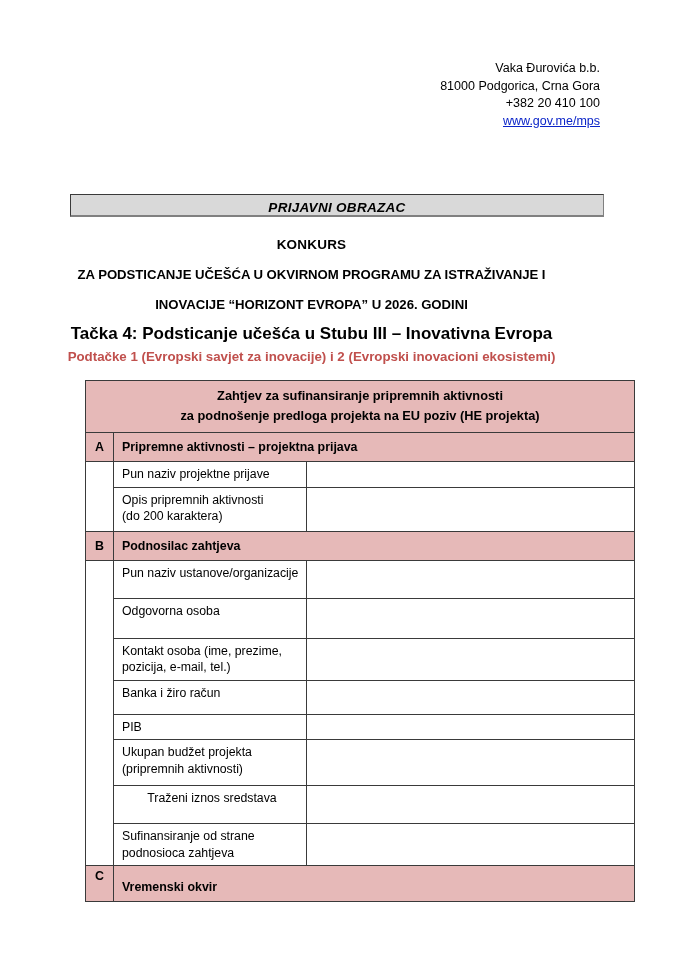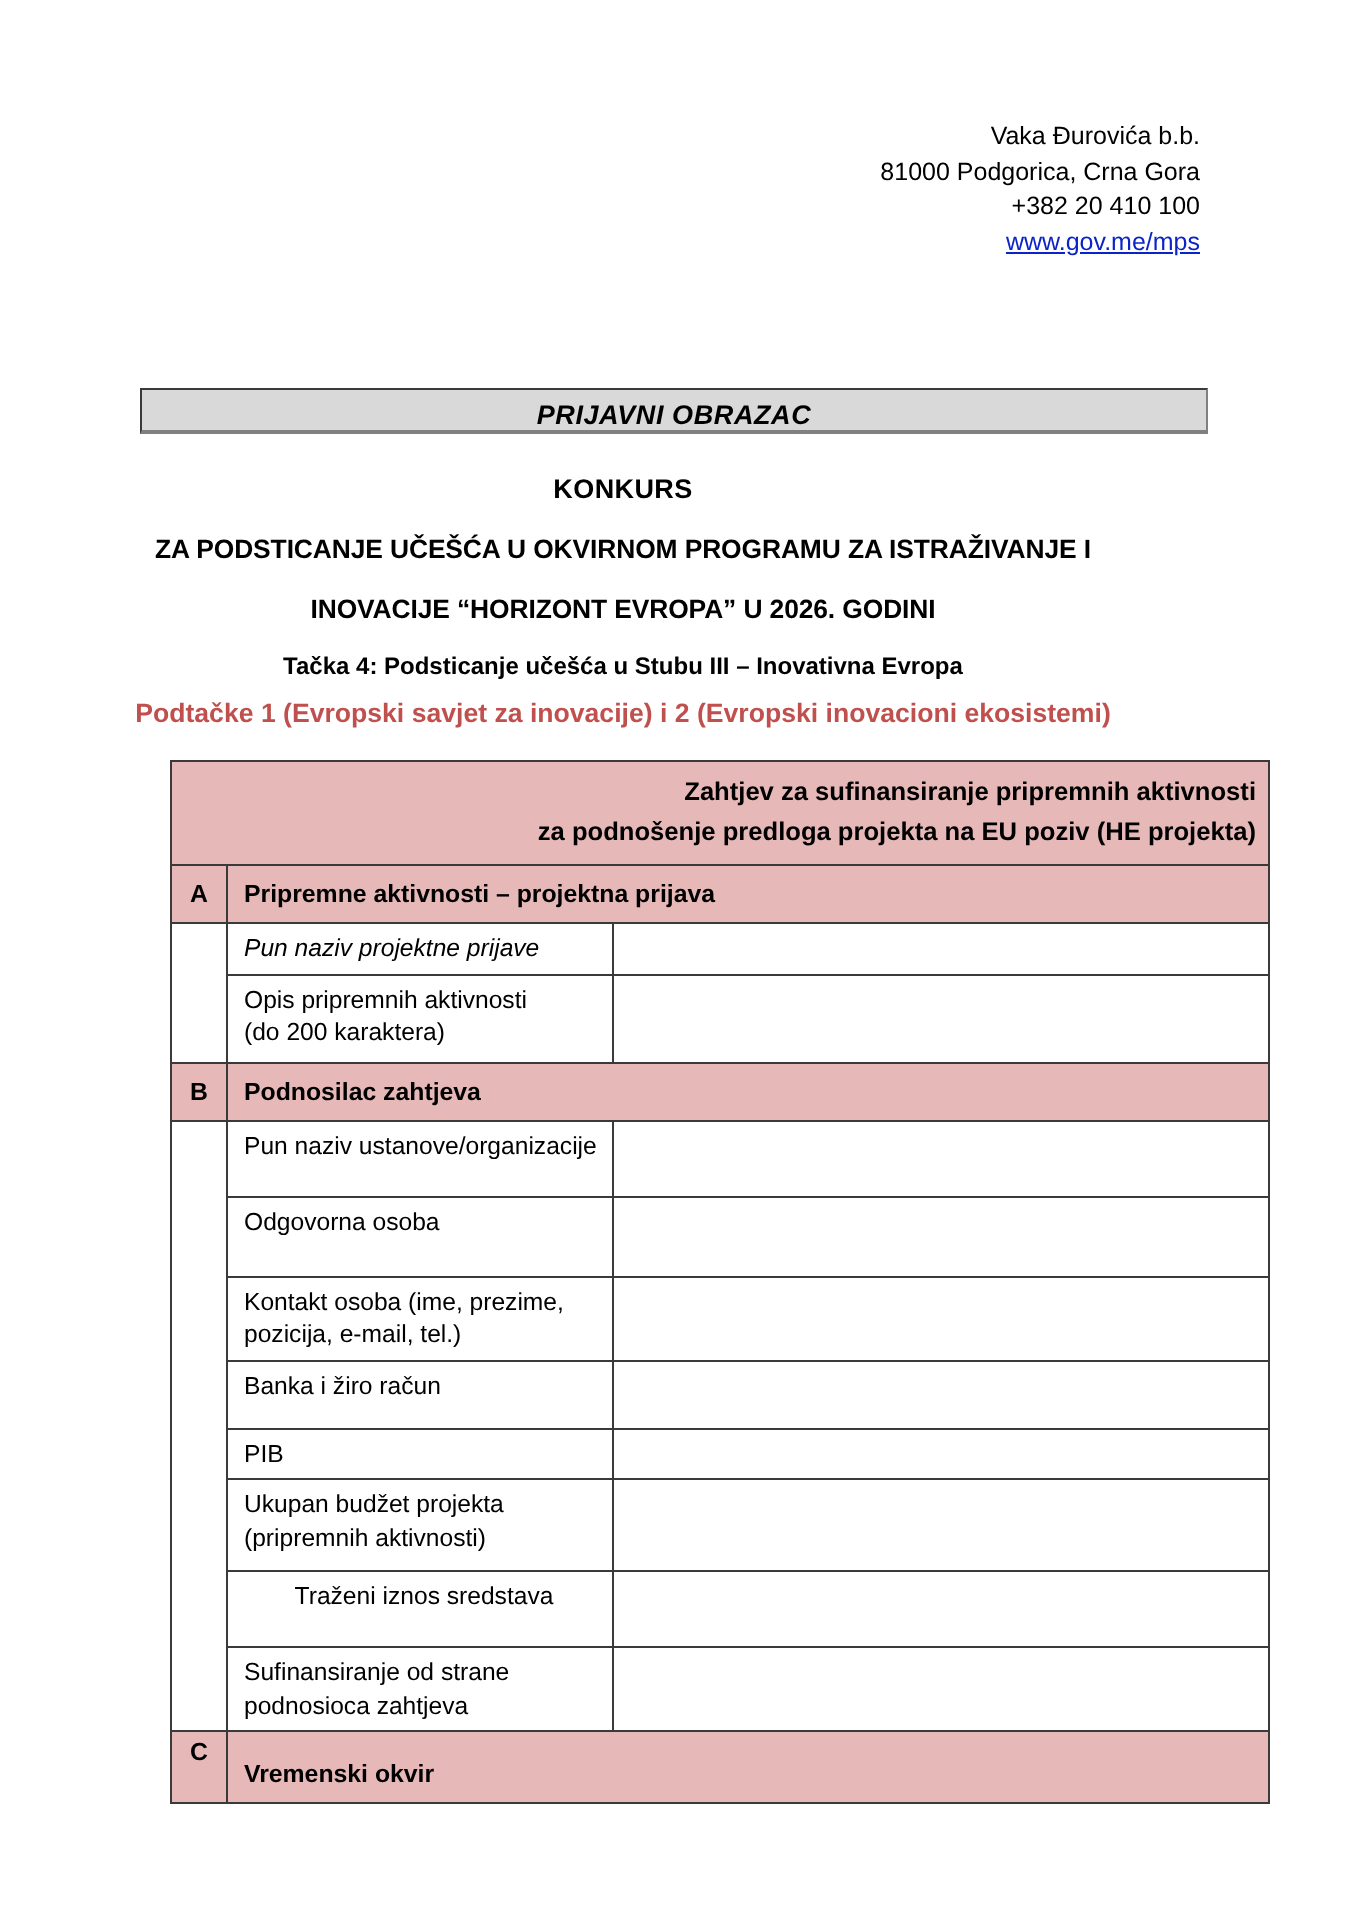--- a/index.html
+++ b/index.html
@@ -83,21 +83,21 @@
     letter-spacing: 0.2px;
   }
   .h-main {
     font-size: 13.2px;
     font-weight: bold;
     line-height: 19px;
     margin-top: 11px;
     letter-spacing: -0.05px;
   }
   .h-tacka {
-    font-size: 12px;
+    font-size: 17px;
     font-weight: bold;
     line-height: 19px;
     margin-top: 10px;
   }
   .h-podtacke {
     font-size: 13.3px;
     font-weight: bold;
     line-height: 19px;
     margin-top: 4px;
     color: #c0504d;
@@ -120,21 +120,21 @@
     box-sizing: border-box;
   }
 
   .col-letter { width: 28px; }
   .col-label  { width: 193px; }
   .col-value  { width: 328px; }
 
   
   .tbl-head td {
     background: #e6b9b8;
-    text-align: right;
+    text-align: center;
     font-weight: bold;
     font-size: 12.8px;
     line-height: 20px;
     padding: 5px 6px 6px 6px;
     border-bottom: 1px solid #3a3a3a;
   }
   .tbl-head .hl { display: block; }
 
   
   .section-row td {
@@ -208,21 +208,21 @@
       <tr class="tbl-head">
         <td colspan="3">
           <span class="hl">Zahtjev za sufinansiranje pripremnih aktivnosti</span>
           <span class="hl">za podnošenje predloga projekta na EU poziv (HE projekta)</span>
         </td>
       </tr>
     <tr class="section-row">
           <td class="cell-letter">A</td>
           <td class="cell-title" colspan="2">Pripremne aktivnosti – projektna prijava</td>
         </tr>
-        <tr class="data-row" style="height: 20px; font-style: italic;">
+        <tr class="data-row" style="height: 20px;">
           <td class="cell-letter nb-top nb-bot"></td>
           <td class="cell-label">
             <div>Pun naziv projektne prijave</div>
           </td>
           <td class="cell-value"></td>
         </tr>
         <tr class="data-row" style="height: 44px;">
           <td class="cell-letter nb-top nb-bot"></td>
           <td class="cell-label">
             <div>Opis pripremnih aktivnosti</div>

